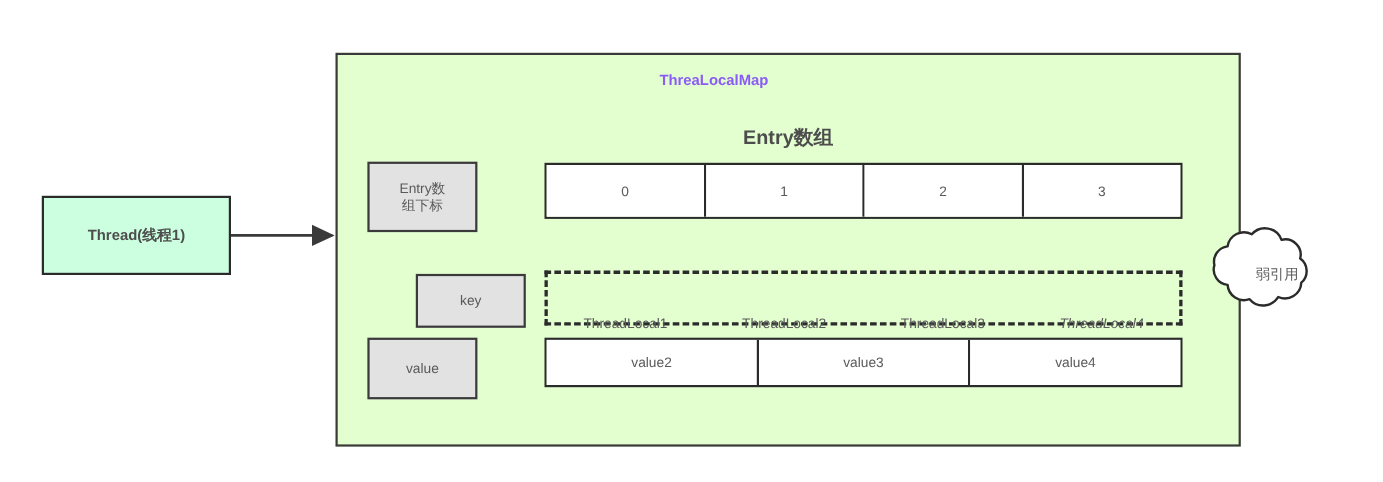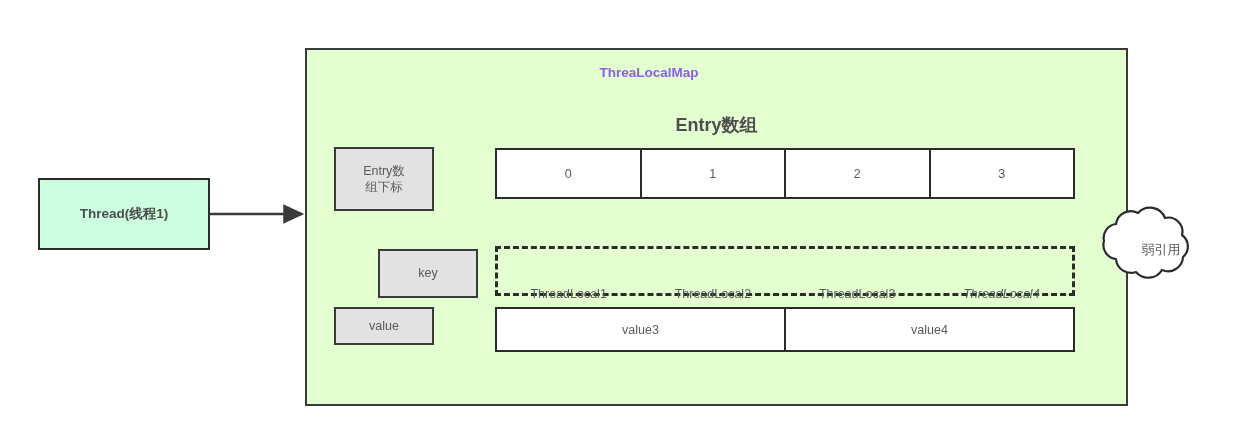--- a/index.html
+++ b/index.html
@@ -84,21 +84,21 @@
     flex-direction: column;
     align-items: center;
     justify-content: center;
     font-size: 12.5px;
     color: #5a5a5a;
     line-height: 1.3;
     text-align: center;
   }
   #lbl-index { left: 334px; top: 147px; width: 100px; height: 64px; }
   #lbl-key   { left: 334px; top: 249px; width: 100px; height: 49px; margin-left: 44px; }
-  #lbl-value { left: 334px; top: 307px; width: 100px; height: 38px; }
+  #lbl-value { left: 334px; top: 307px; width: 100px; height: 56px; }
 
   
   .row {
     position: absolute;
     left: 495px;
     width: 580px;
     display: flex;
     box-sizing: border-box;
   }
   .cell {
@@ -197,20 +197,21 @@
 </div>
 
 <div class="row" id="row-key">
   <div class="cell">ThreadLocal1</div>
   <div class="cell">ThreadLocal2</div>
   <div class="cell">ThreadLocal3</div>
   <div class="cell">ThreadLocal4</div>
 </div>
 
 <div class="row" id="row-value">
+  <div class="cell">value2</div>
   <div class="cell">value3</div>
   <div class="cell">value4</div>
 </div>
 
 <svg id="cloud" viewBox="0 0 112 108">
   <path d="M30 28
            a15 15 0 0 1 22 -11
            a16 16 0 0 1 27 5
            a14 14 0 0 1 17 17
            a14 14 0 0 1 1 22

